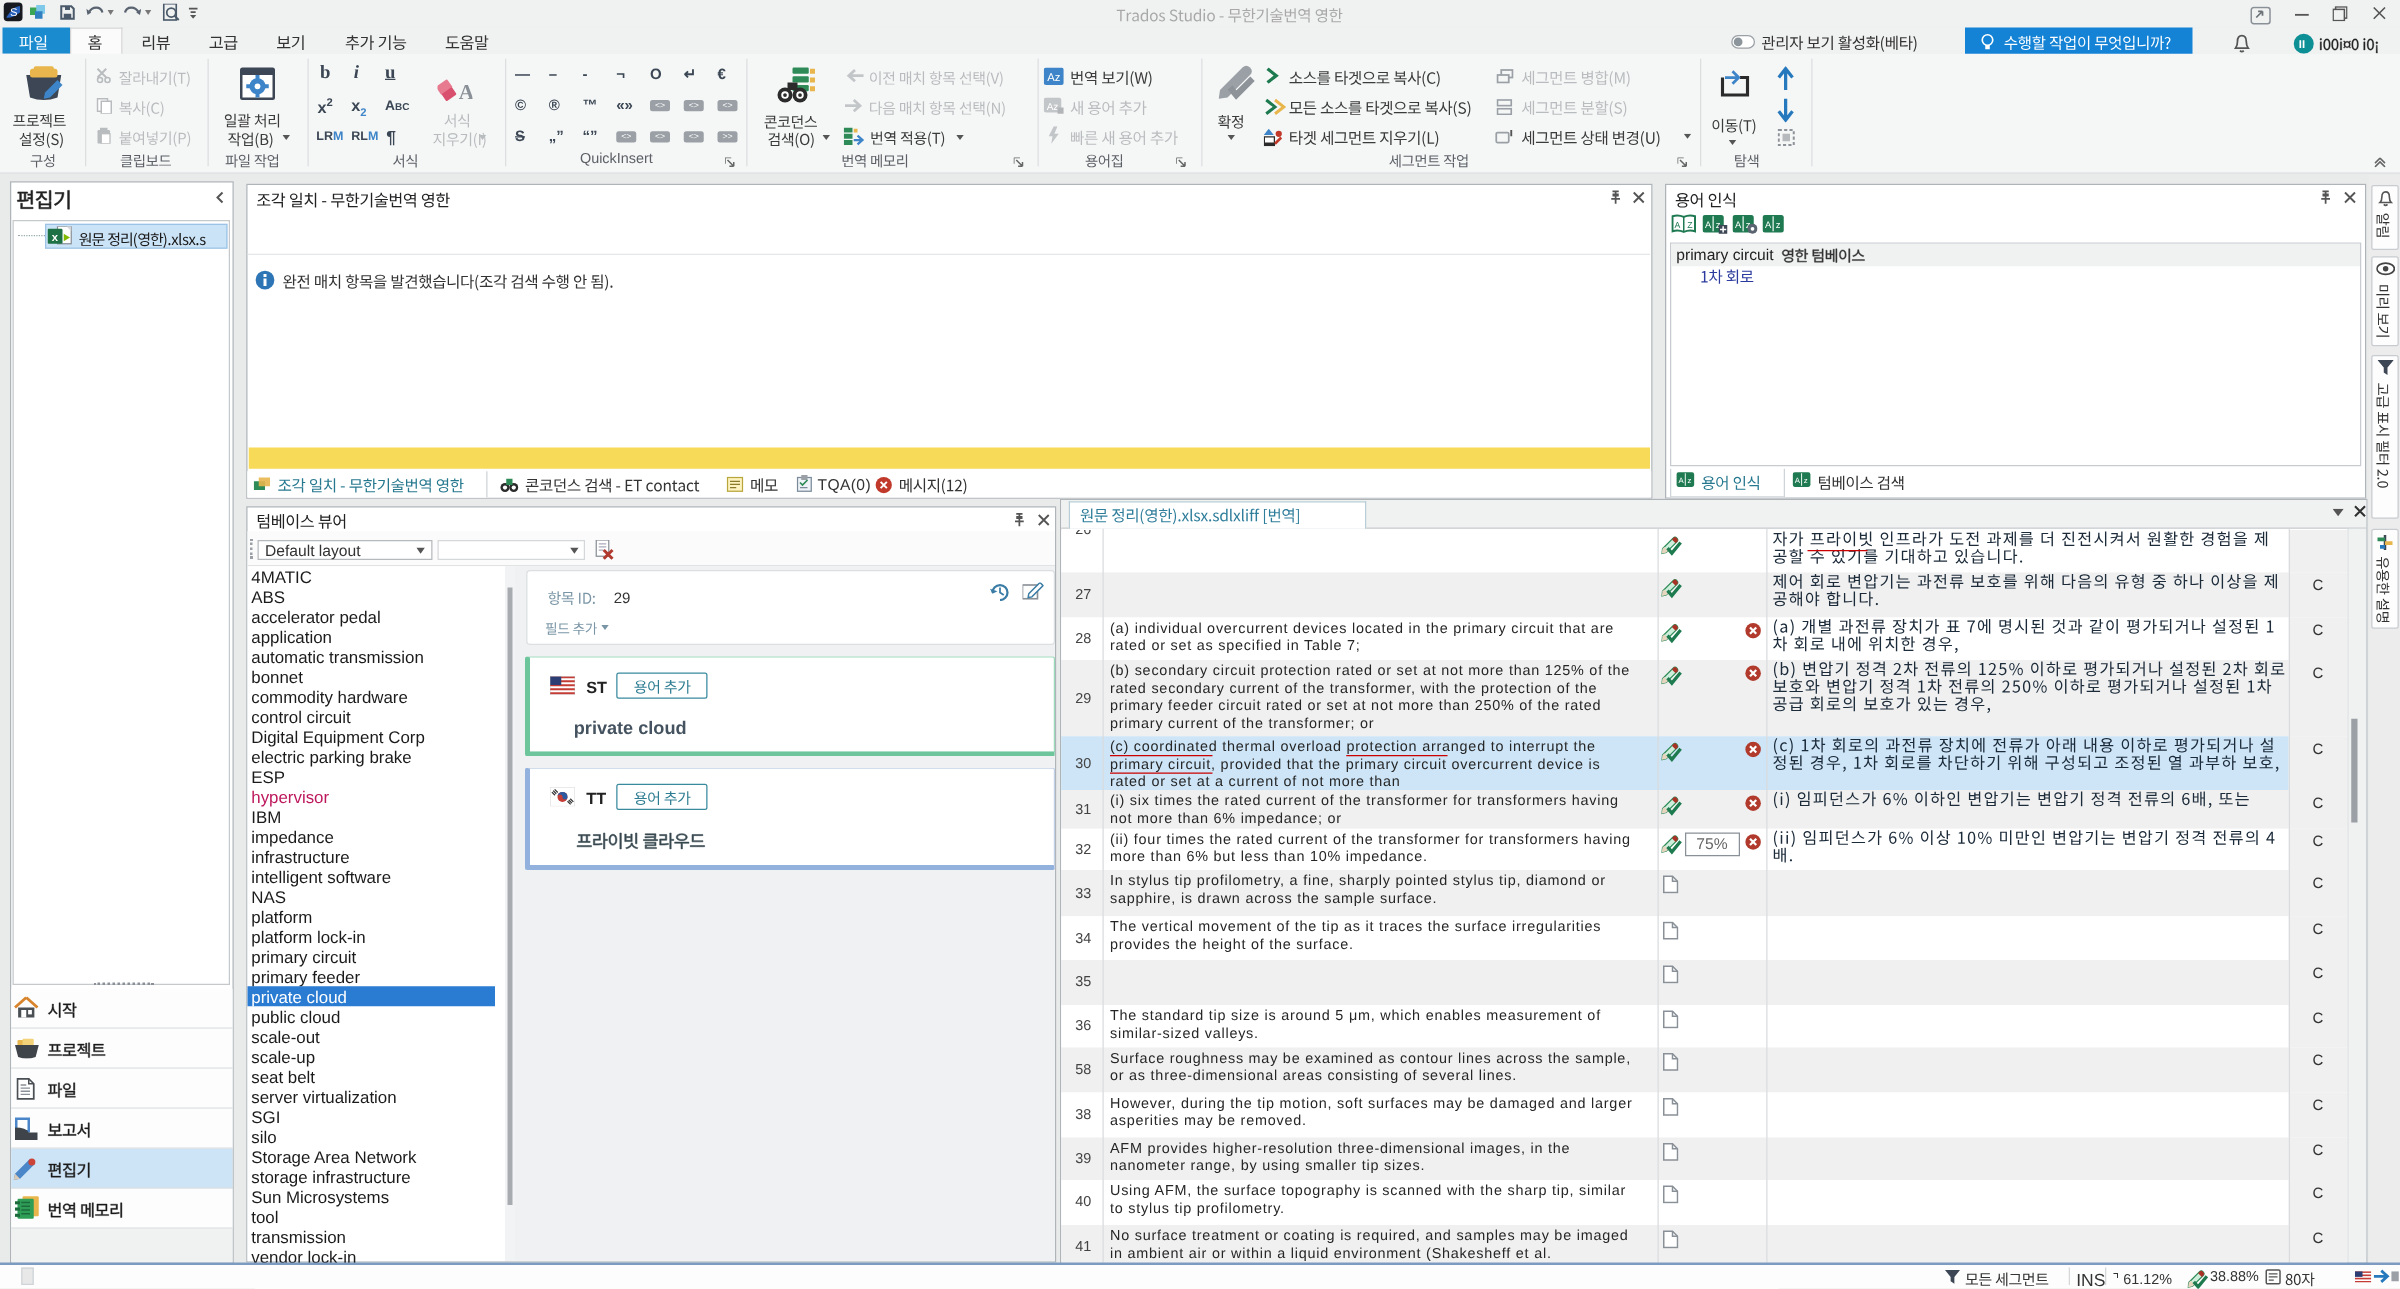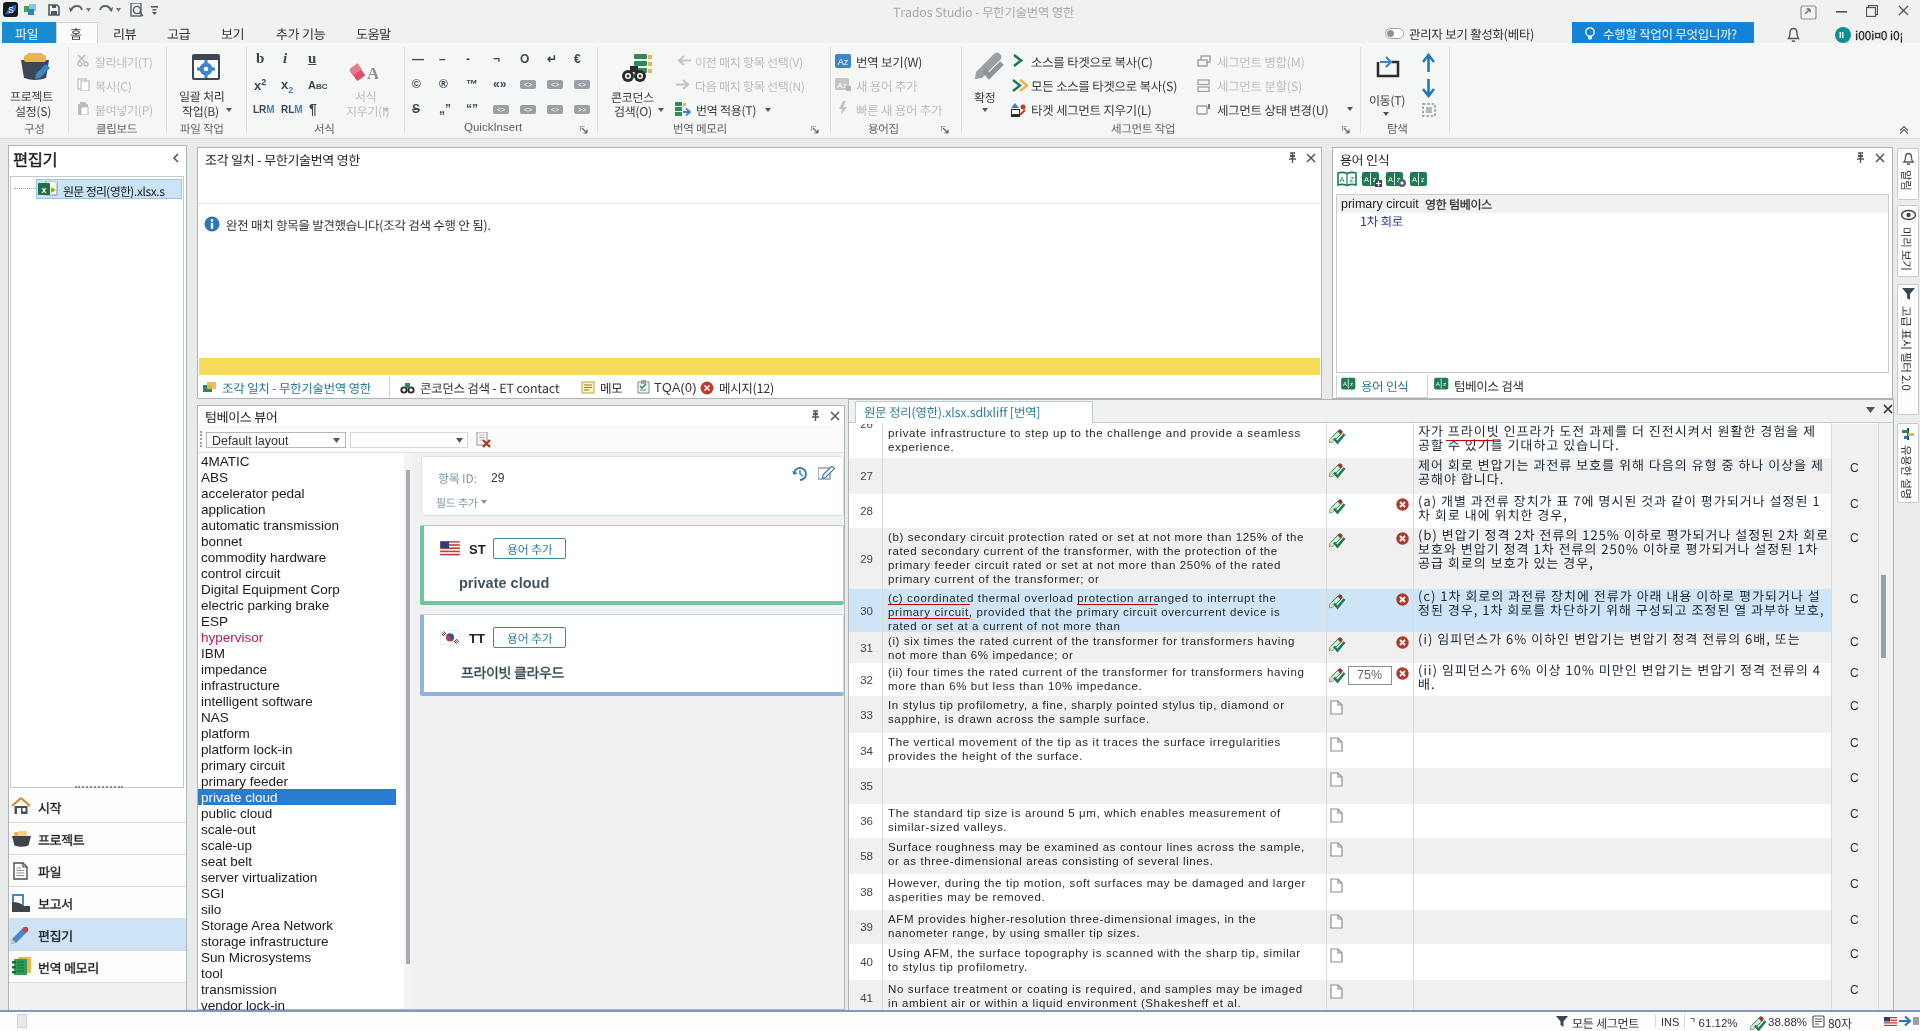--- a/index.html
+++ b/index.html
@@ -1309,21 +1309,20 @@
       </g>
     </svg>
     <svg class="a" style="left:1866px;top:407px" width="10" height="7">
       <path d="M0 0 L9 0 L4.5 6Z" fill="#555"></path>
     </svg>
     <svg class="a" style="left:1883px;top:404px" width="11" height="11">
       <path d="M1 1 L9 9 M9 1 L1 9" stroke="#333" stroke-width="1.7"></path>
     </svg>
     <div class="a" style="left:849px;top:424px;width:982px;height:34px;background:#fff"></div>
     <div class="a" style="left:1831px;top:424px;width:47px;height:34px;background:#f0f0f0"></div>
-    <div class="a seg-src" style="left:888px;top:427px;white-space:nowrap">private infrastructure to step up to the challenge and provide a seamless<br>experience.</div>
     <svg class="k " style="left:1418px;top:422px;" width="400" height="18" viewBox="0 0 400 18">
       <g transform="translate(0,14) scale(0.052)" fill="#1c2b3a">
         <use href="#g34"></use>
         <use href="#g28" x="249"></use>
         <use href="#g56" x="574"></use>
         <use href="#g64" x="823"></use>
         <use href="#g47" x="1072"></use>
         <use href="#g159" x="1321"></use>
         <use href="#g160" x="1646"></use>
         <use href="#g56" x="1895"></use>
@@ -1423,20 +1422,21 @@
     <svg class="a" style="left:1329px;top:462px" width="17" height="17">
       <path d="M1 11 L9.5 2.5 Q11 1 12.5 2.5 Q14 4 12.5 5.5 L4 14 L0.5 14.8 Z" fill="#cdeeda" stroke="#2e8b57" stroke-width="1"></path>
       <path d="M10 2 Q11 1 12.5 2.5 Q14 4 13 5 L11.5 6.5 L8.5 3.5 Z" fill="#a93226"></path>
       <path d="M1 11 L2.5 9.5 L5.5 12.5 L4 14 L0.5 14.8 Z" fill="#e8d5c0" stroke="none"></path>
       <path d="M5 10.5 L8.5 14.5 L15.5 6" stroke="#1e7a4f" stroke-width="2.6" fill="none"></path>
     </svg>
     <div class="a" style="left:1850px;top:461px;font-size:12px;color:#333">C</div>
     <div class="a" style="left:849px;top:494px;width:982px;height:34px;background:#fff"></div>
     <div class="a" style="left:1831px;top:494px;width:47px;height:34px;background:#f0f0f0"></div>
     <div class="a num" style="left:849px;top:494px;width:28px;height:34px;display:flex;align-items:center;justify-content:flex-end;padding-right:4px">28</div>
+    <div class="a seg-src" style="left:888px;top:497px;white-space:nowrap">(a) individual overcurrent devices located in the primary circuit that are<br>rated or set as specified in Table 7;</div>
     <svg class="k " style="left:1418px;top:492px;" width="404" height="18" viewBox="0 0 404 18">
       <g transform="translate(0,14) scale(0.052)" fill="#1c2b3a">
         <use href="#g38"></use>
         <use href="#g2" x="104"></use>
         <use href="#g41" x="264"></use>
         <use href="#g188" x="443"></use>
         <use href="#g189" x="692"></use>
         <use href="#g166" x="1016"></use>
         <use href="#g91" x="1266"></use>
         <use href="#g178" x="1515"></use>
@@ -1953,21 +1953,21 @@
       <g transform="translate(0,13) scale(0.048)" fill="#333">
         <use href="#g105"></use>
         <use href="#g117" x="223"></use>
         <use href="#g118" x="501"></use>
         <use href="#g119" x="724"></use>
         <use href="#g120" x="947"></use>
         <use href="#g59" x="1170"></use>
       </g>
     </svg>
     <div class="a" style="left:1655px;top:1014px;width:1px;height:14px;background:#d5d8da"></div>
-    <div class="a" style="left:1661px;top:1016px;font-size:11px;color:#333">INS</div>
+    <div class="a" style="left:1661px;top:1016px;font-size:14px;color:#333">INS</div>
     <div class="a" style="left:1684px;top:1014px;width:1px;height:14px;background:#d5d8da"></div>
     <div class="a" style="left:1690px;top:1016px;font-size:11.5px;color:#333">⌝ 61.12%</div>
     <svg class="a" style="left:1750px;top:1015px" width="17" height="17">
       <path d="M1 11 L9.5 2.5 Q11 1 12.5 2.5 Q14 4 12.5 5.5 L4 14 L0.5 14.8 Z" fill="#cdeeda" stroke="#2e8b57" stroke-width="1"></path>
       <path d="M10 2 Q11 1 12.5 2.5 Q14 4 13 5 L11.5 6.5 L8.5 3.5 Z" fill="#a93226"></path>
       <path d="M1 11 L2.5 9.5 L5.5 12.5 L4 14 L0.5 14.8 Z" fill="#e8d5c0" stroke="none"></path>
       <path d="M5 10.5 L8.5 14.5 L15.5 6" stroke="#1e7a4f" stroke-width="2.6" fill="none"></path>
     </svg>
     <div class="a" style="left:1768px;top:1016px;font-size:11.5px;color:#333">38.88%</div>
     <svg class="a" style="left:1812px;top:1015px" width="13" height="13">

